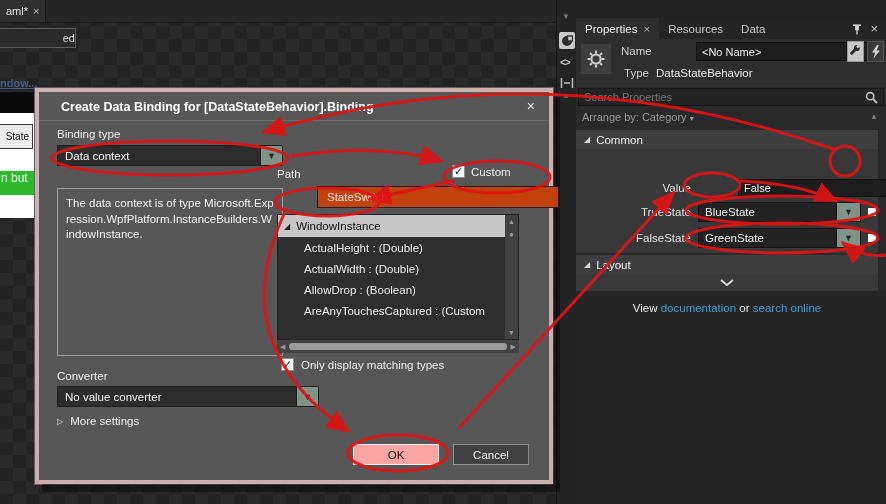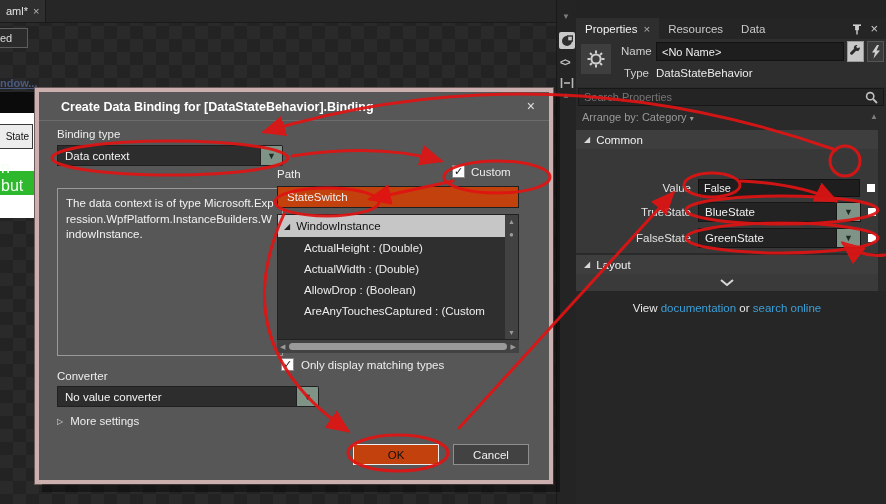--- a/index.html
+++ b/index.html
@@ -11,47 +11,47 @@
   .editor{left:0;top:0;width:576px;height:504px;background:#232323;}
   .checker{background-color:#232323;
     background-image:linear-gradient(45deg,#2a2a2a 25%,transparent 25%,transparent 75%,#2a2a2a 75%),
                      linear-gradient(45deg,#2a2a2a 25%,transparent 25%,transparent 75%,#2a2a2a 75%);
     background-size:26px 26px;background-position:0 0,13px 13px;}
   .topbar{left:0;top:0;width:576px;height:22px;background:#262626;border-bottom:1px solid #1a1a1a;}
   .doc-tab{left:0;top:0;height:22px;padding:0 6px;background:#2f2f2f;border-right:1px solid #191919;
            color:#e4e4e4;font-size:11px;display:flex;align-items:center;gap:5px;}
   .doc-tab .x{color:#b8b8b8;font-size:11px;}
   .chip{left:0;top:28px;width:27px;height:18px;background:#2b2b2b;border:1px solid #5d5d5d;border-left:none;
-        color:#dcdcdc;font-size:11px;display:flex;align-items:center;justify-content:flex-start;}
+        color:#dcdcdc;font-size:11px;display:flex;align-items:center;justify-content:flex-end;padding-left:48px;}
   .crumb{left:0;top:77px;width:40px;color:#4a5a82;font-size:11px;font-weight:bold;text-decoration:underline;white-space:nowrap;overflow:hidden;}
   .blackband{left:0;top:92px;width:36px;height:23px;background:#0b0b0b;}
   .artboard{left:0;top:113px;width:35px;height:105px;background:#ffffff;}
   .state-btn{left:0;top:124px;width:33px;height:25px;background:#ececec;border:1px solid #3a3a3a;border-left:none;
              color:#111;font-size:10px;display:flex;align-items:center;justify-content:flex-end;padding-right:3px;box-sizing:border-box;}
-  .green-btn{left:0;top:171px;width:35px;height:24px;color:#f2fff2;font-size:16px;display:flex;align-items:flex-end;padding-left:1px;box-sizing:border-box;}
+  .green-btn{left:0;top:171px;width:35px;height:24px;color:#f2fff2;font-size:12px;display:flex;align-items:flex-start;padding-left:1px;box-sizing:border-box;}
   
   .strip{left:556px;top:0;width:20px;height:504px;background:#242424;border-left:1px solid #191919;}
   .strip .tri{color:#7d7d7d;font-size:8px;left:5px;}
   .view-btn{left:2px;top:32px;width:16px;height:17px;background:#c9c9c9;border-radius:2px;
             display:flex;align-items:center;justify-content:center;}
   .code-ic{left:3px;top:57px;color:#c2c2c2;font-size:10px;font-weight:bold;letter-spacing:-1px;}
   
   .panel{left:576px;top:0;width:310px;height:504px;background:#2a2a2a;}
   .panel-topgap{left:0;top:0;width:310px;height:18px;background:#232323;}
   .tabbar{left:0;top:18px;width:310px;height:21px;background:#252525;display:flex;align-items:stretch;}
   .tab{padding:0 9px;font-size:11.5px;color:#c9c9c9;display:flex;align-items:center;gap:6px;}
   .tab.active{background:#2e2e2e;color:#f2f2f2;}
   .tab .x{color:#b0b0b0;}
   .tab-tools{margin-left:auto;display:flex;align-items:center;gap:8px;padding-right:8px;color:#cfcfcf;}
   .hdr{left:0;top:39px;width:310px;height:48px;background:#2e2e2e;}
   .gearbox{left:5px;top:5px;width:30px;height:30px;background:#3e3e3e;display:flex;align-items:center;justify-content:center;}
   .lbl{color:#cfcfcf;font-size:11.5px;}
   .field{background:#1e1e1e;border:1px solid #121212;color:#f0f0f0;font-size:11px;box-sizing:border-box;
          font-family:"Liberation Sans","DejaVu Sans",sans-serif;}
-  input.field{outline:none;padding:0 5px;}
+  input.field{outline:none;padding:0 5px;margin-left:40px;}
   .sq-btn{width:17px;height:21px;display:flex;align-items:center;justify-content:center;box-sizing:border-box;}
   .searchbox{left:2px;top:88px;width:306px;height:18px;display:flex;align-items:center;background:#242424;border:1px solid #171717;box-sizing:border-box;}
   .searchbox input{flex:1;background:transparent;border:none;color:#8f8f8f;font-size:11px;padding:0 5px;outline:none;
                    font-family:"Liberation Sans","DejaVu Sans",sans-serif;}
   .arrange{left:6px;top:111px;color:#999;font-size:11px;}
   .scroll-up{left:294px;top:112px;color:#7d7d7d;font-size:8px;}
   .sec-hdr{left:0;width:302px;height:19px;background:#3e3e3e;color:#f0f0f0;font-size:11.5px;
            display:flex;align-items:center;padding-left:8px;box-sizing:border-box;gap:6px;}
   .sec-hdr .t{font-size:8px;color:#d8d8d8;}
   .sec-body{left:0;top:149px;width:302px;height:104px;background:#383838;}
@@ -83,21 +83,21 @@
       font-size:11px;color:#111;box-sizing:border-box;flex:none;}
   .listbox{left:238px;top:122px;width:242px;height:126px;background:#2f2f2f;border:1px solid #222;box-sizing:border-box;overflow:hidden;}
   .lb-sel{height:22px;background:#c6c6c6;color:#111;font-size:11.5px;display:flex;align-items:center;gap:6px;padding-left:6px;}
   .lb-sel .t{font-size:8px;color:#222;}
   .lb-item{height:21px;color:#ededed;font-size:11.5px;display:flex;align-items:center;padding-left:26px;white-space:nowrap;}
   .vscroll{position:absolute;right:0;top:0;width:13px;height:124px;background:#424242;display:flex;flex-direction:column;align-items:center;}
   .hscroll{left:238px;top:248px;width:242px;height:13px;background:#424242;display:flex;align-items:center;box-sizing:border-box;padding:0 3px;}
   .hthumb{height:7px;flex:1;margin:0 4px;background:#9a9a9a;border-radius:4px;}
   .sarrow{color:#9a9a9a;font-size:7px;line-height:1;}
   .btn{display:flex;align-items:center;justify-content:center;font-size:11.5px;box-sizing:border-box;}
-  .btn-ok{background:#c2410c;color:#111;border:1px solid #efefef;}
+  .btn-ok{background:#fca5a5;color:#111;border:1px solid #efefef;}
   .btn-cancel{background:#424242;color:#f0f0f0;border:1px solid #8f8f8f;}
   
   #anno{position:absolute;left:0;top:0;width:886px;height:504px;pointer-events:none;z-index:50;}
 </style>
 </head>
 <body>
 
 <div class="abs editor checker">
   <div class="abs topbar">
     <div class="abs doc-tab">

